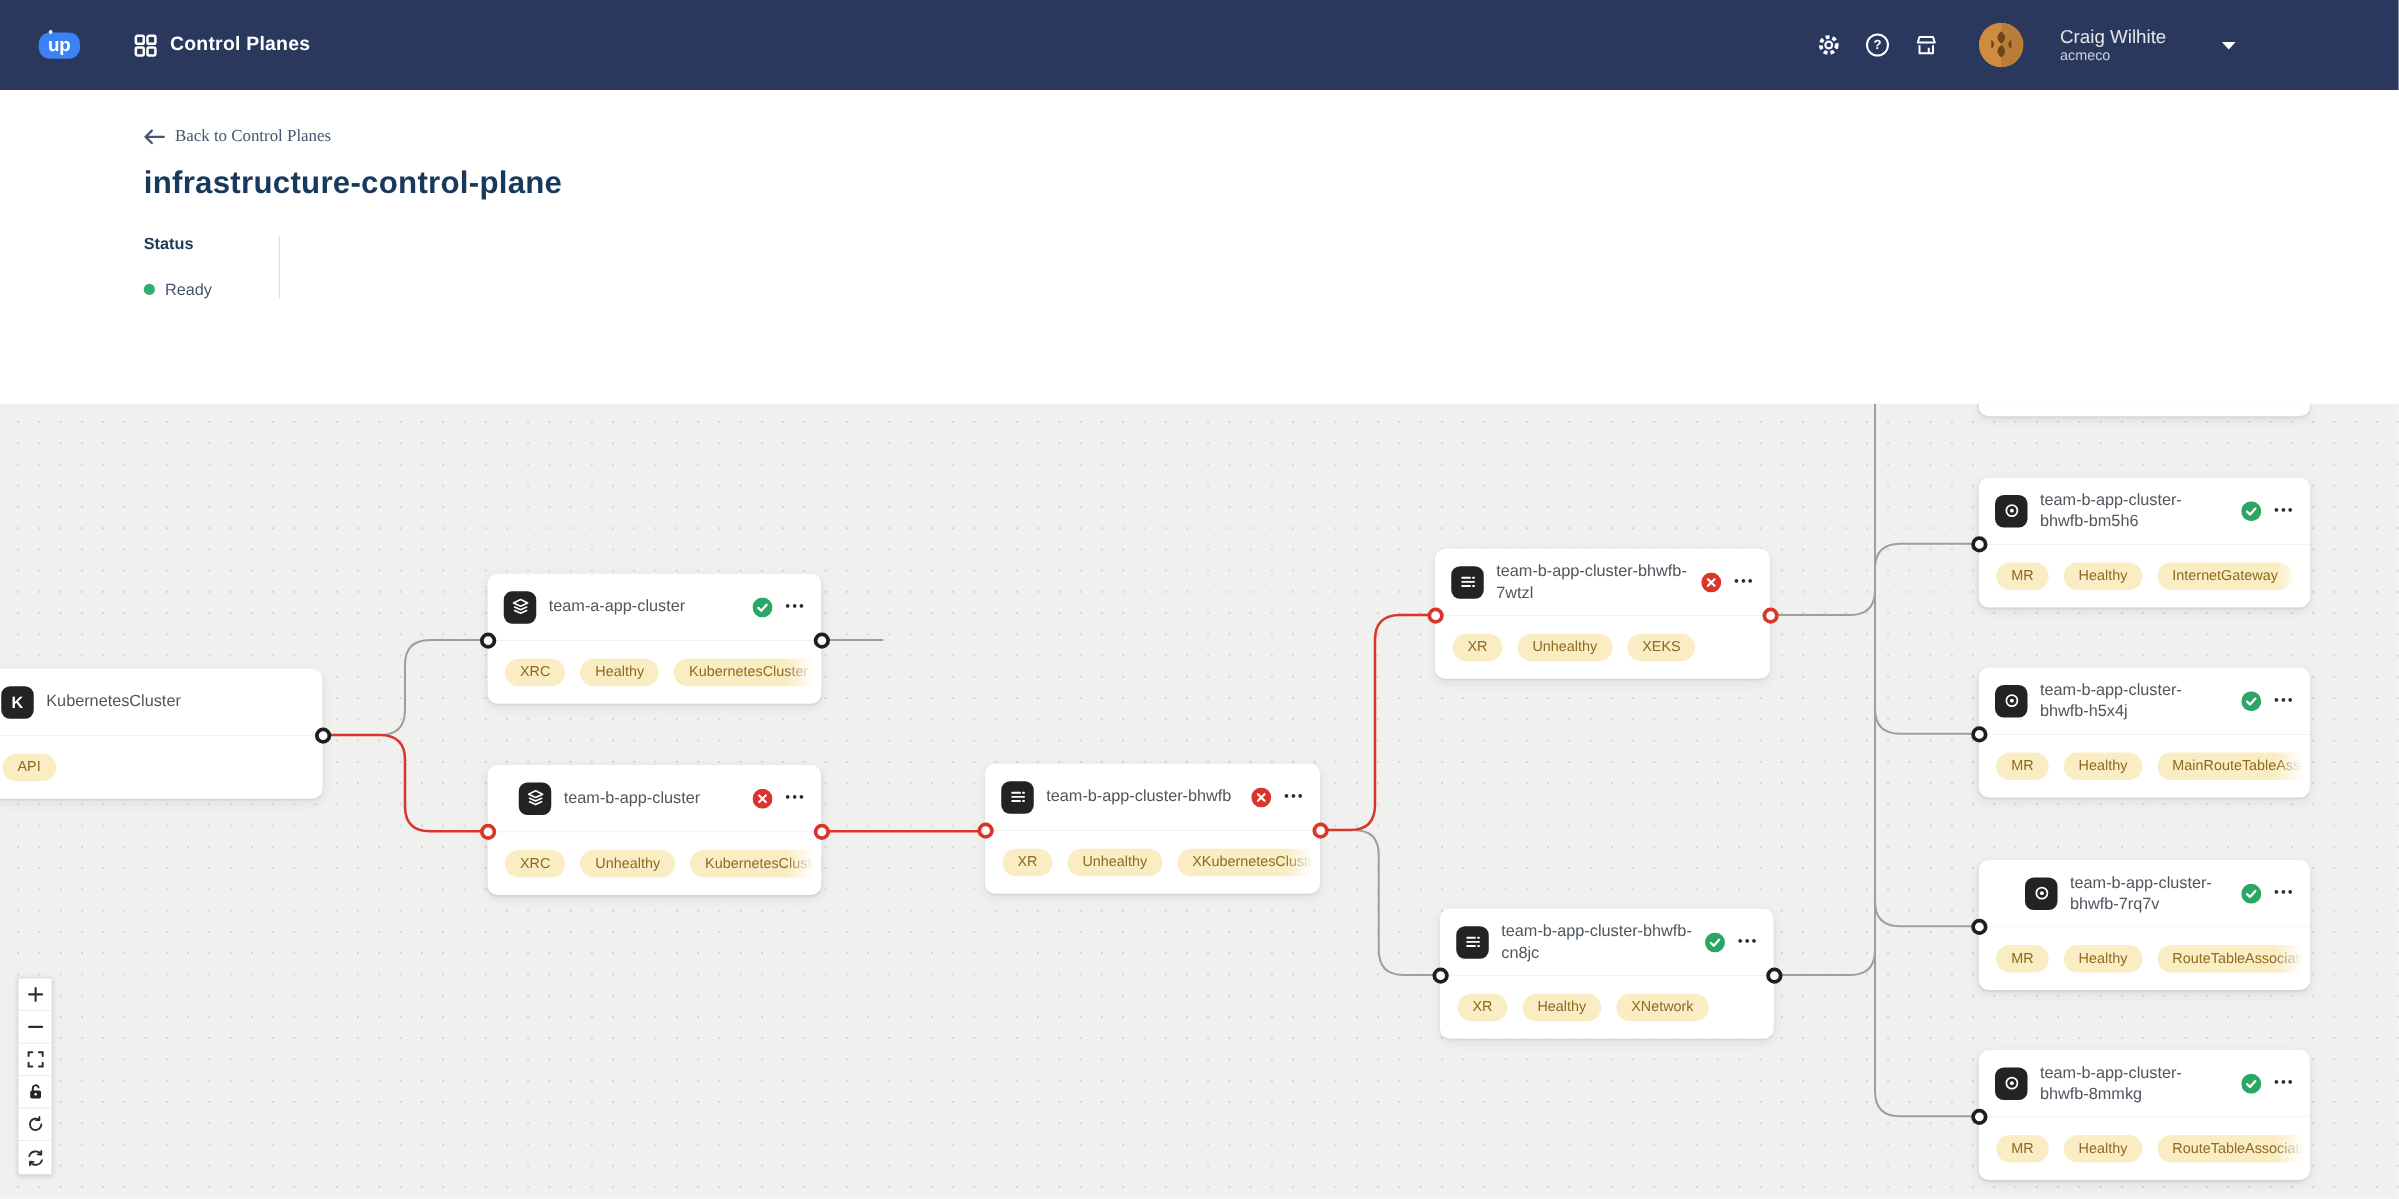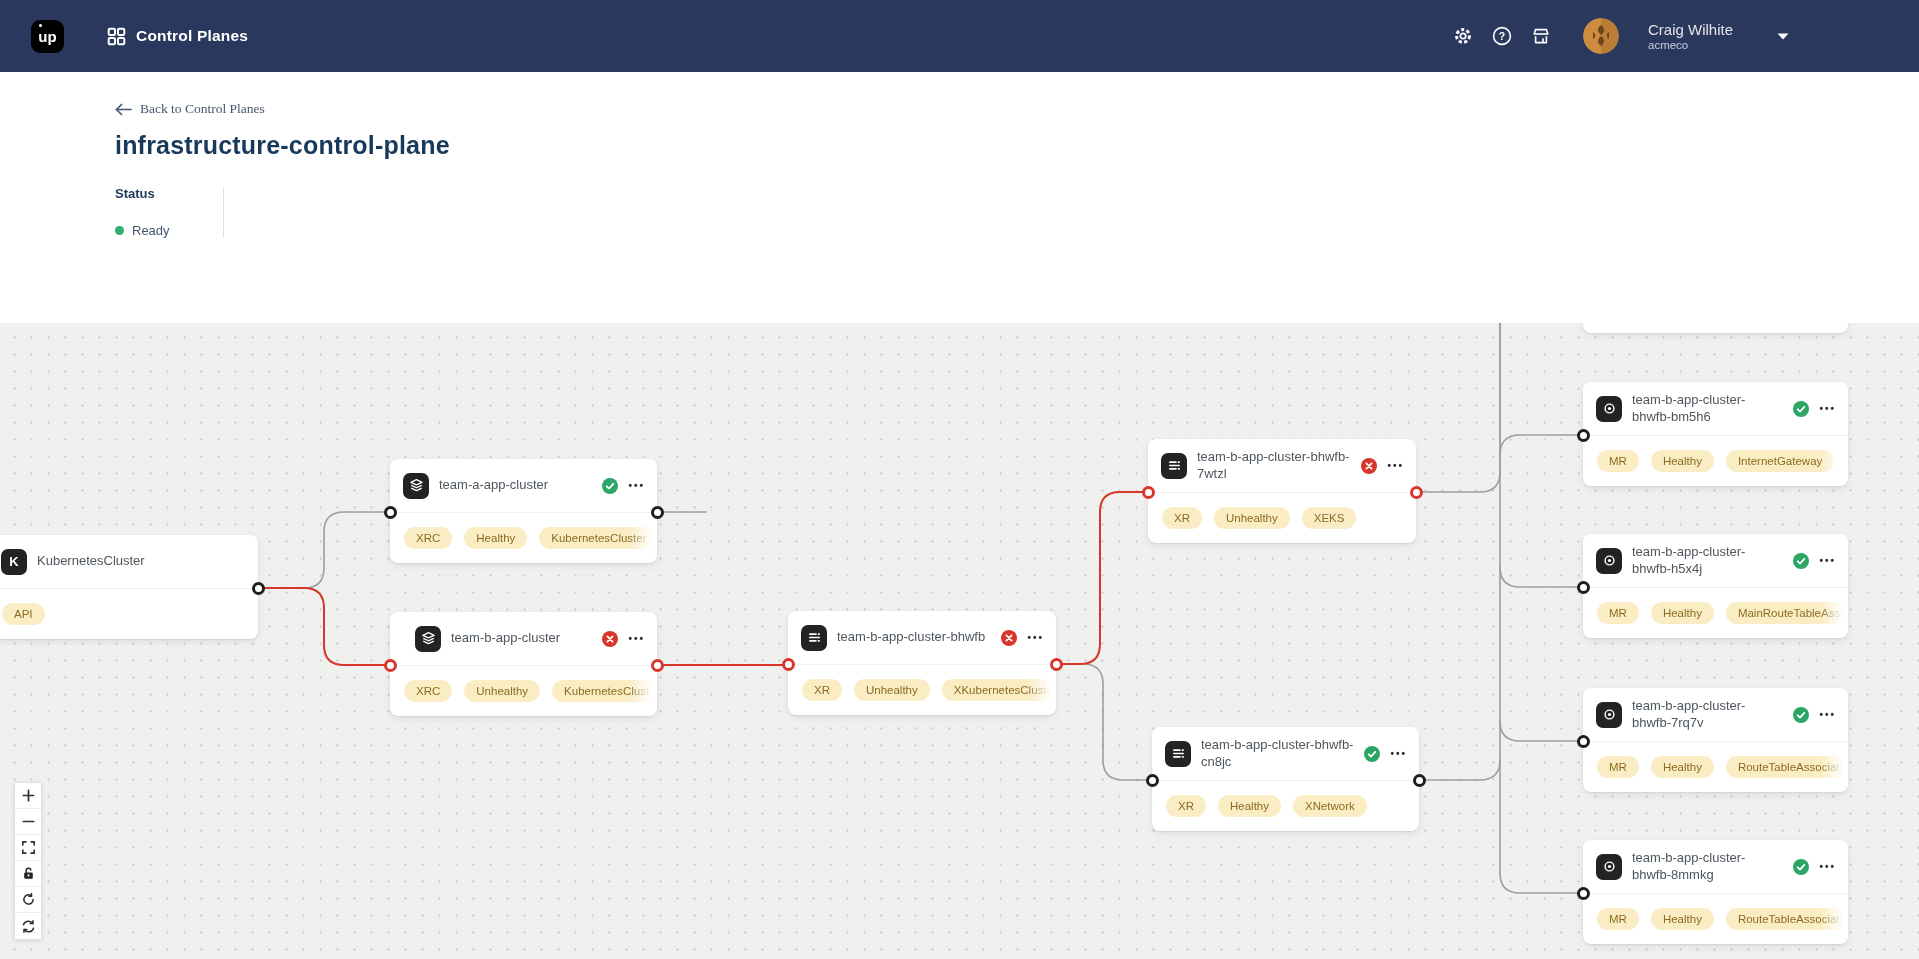--- a/index.html
+++ b/index.html
@@ -1,21 +1,21 @@
 <!DOCTYPE html>
 <html><head>
 <meta charset="utf-8">
 <style>
   * { margin:0; padding:0; box-sizing:border-box; }
   html,body { width:1919px; height:959px; overflow:hidden; background:#fff;
     font-family:"Liberation Sans", sans-serif; }
 
   
   .navbar { height:72px; background:#2A385E; display:flex; align-items:center; padding:0 31px; position:relative; }
-  .logo { width:33px; height:33px; border-radius:9px; background:#000000; color:#fff;
+  .logo { width:33px; height:21px; border-radius:9px; background:#3b82f6; color:#fff;
     display:flex; align-items:center; justify-content:center; font-weight:bold; font-size:15px; position:relative; }
   .logo .logo-text { position:relative; }
   .logo .logo-text::before { content:""; position:absolute; left:1px; top:-4px; width:3px; height:3px; border-radius:50%; background:#fff; }
   .nav-app { display:flex; align-items:center; gap:10px; margin-left:43px; }
   .nav-app .grid-ic { width:19px; height:19px; display:block; }
   .nav-app .app-title { color:#fff; font-weight:bold; font-size:15.5px; letter-spacing:.2px; }
   .nav-right { position:absolute; left:1452px; top:0; height:72px; display:flex; align-items:center; gap:17px; }
   .nav-icon-btn { width:22px; height:22px; display:flex; align-items:center; justify-content:center; cursor:pointer; }
   .nav-icon-btn svg { width:20px; height:20px; }
   .avatar { width:36px; height:36px; border-radius:50%; overflow:hidden; margin-left:14px; flex:none; }
@@ -386,21 +386,21 @@
           <span class="node-menu">•••</span>
         </div>
         <div class="node-badges">
           <span class="badge">MR</span>
           <span class="badge">Healthy</span>
           <span class="badge">MainRouteTableAssociation</span>
         </div>
         <div class="fade"></div>
         <span class="handle l"></span>
       </div>
-      <div class="node" style="left: 1583px; top: 365px; width: 265px;">
+      <div class="node" style="left: 1583px; top: 365px; width: 265px; padding-left: 24px;">
         <div class="node-head">
           <span class="node-icon">
             <svg viewBox="0 0 16 16">
               <circle cx="8" cy="8" r="4.7" fill="none" stroke="#fff" stroke-width="1.5"></circle>
               <circle cx="8" cy="8" r="1.7" fill="#fff"></circle>
             </svg>
           </span>
           <span class="node-title">team-b-app-cluster-bhwfb-7rq7v</span>
           <span class="chip">
             <svg viewBox="0 0 16 16">

